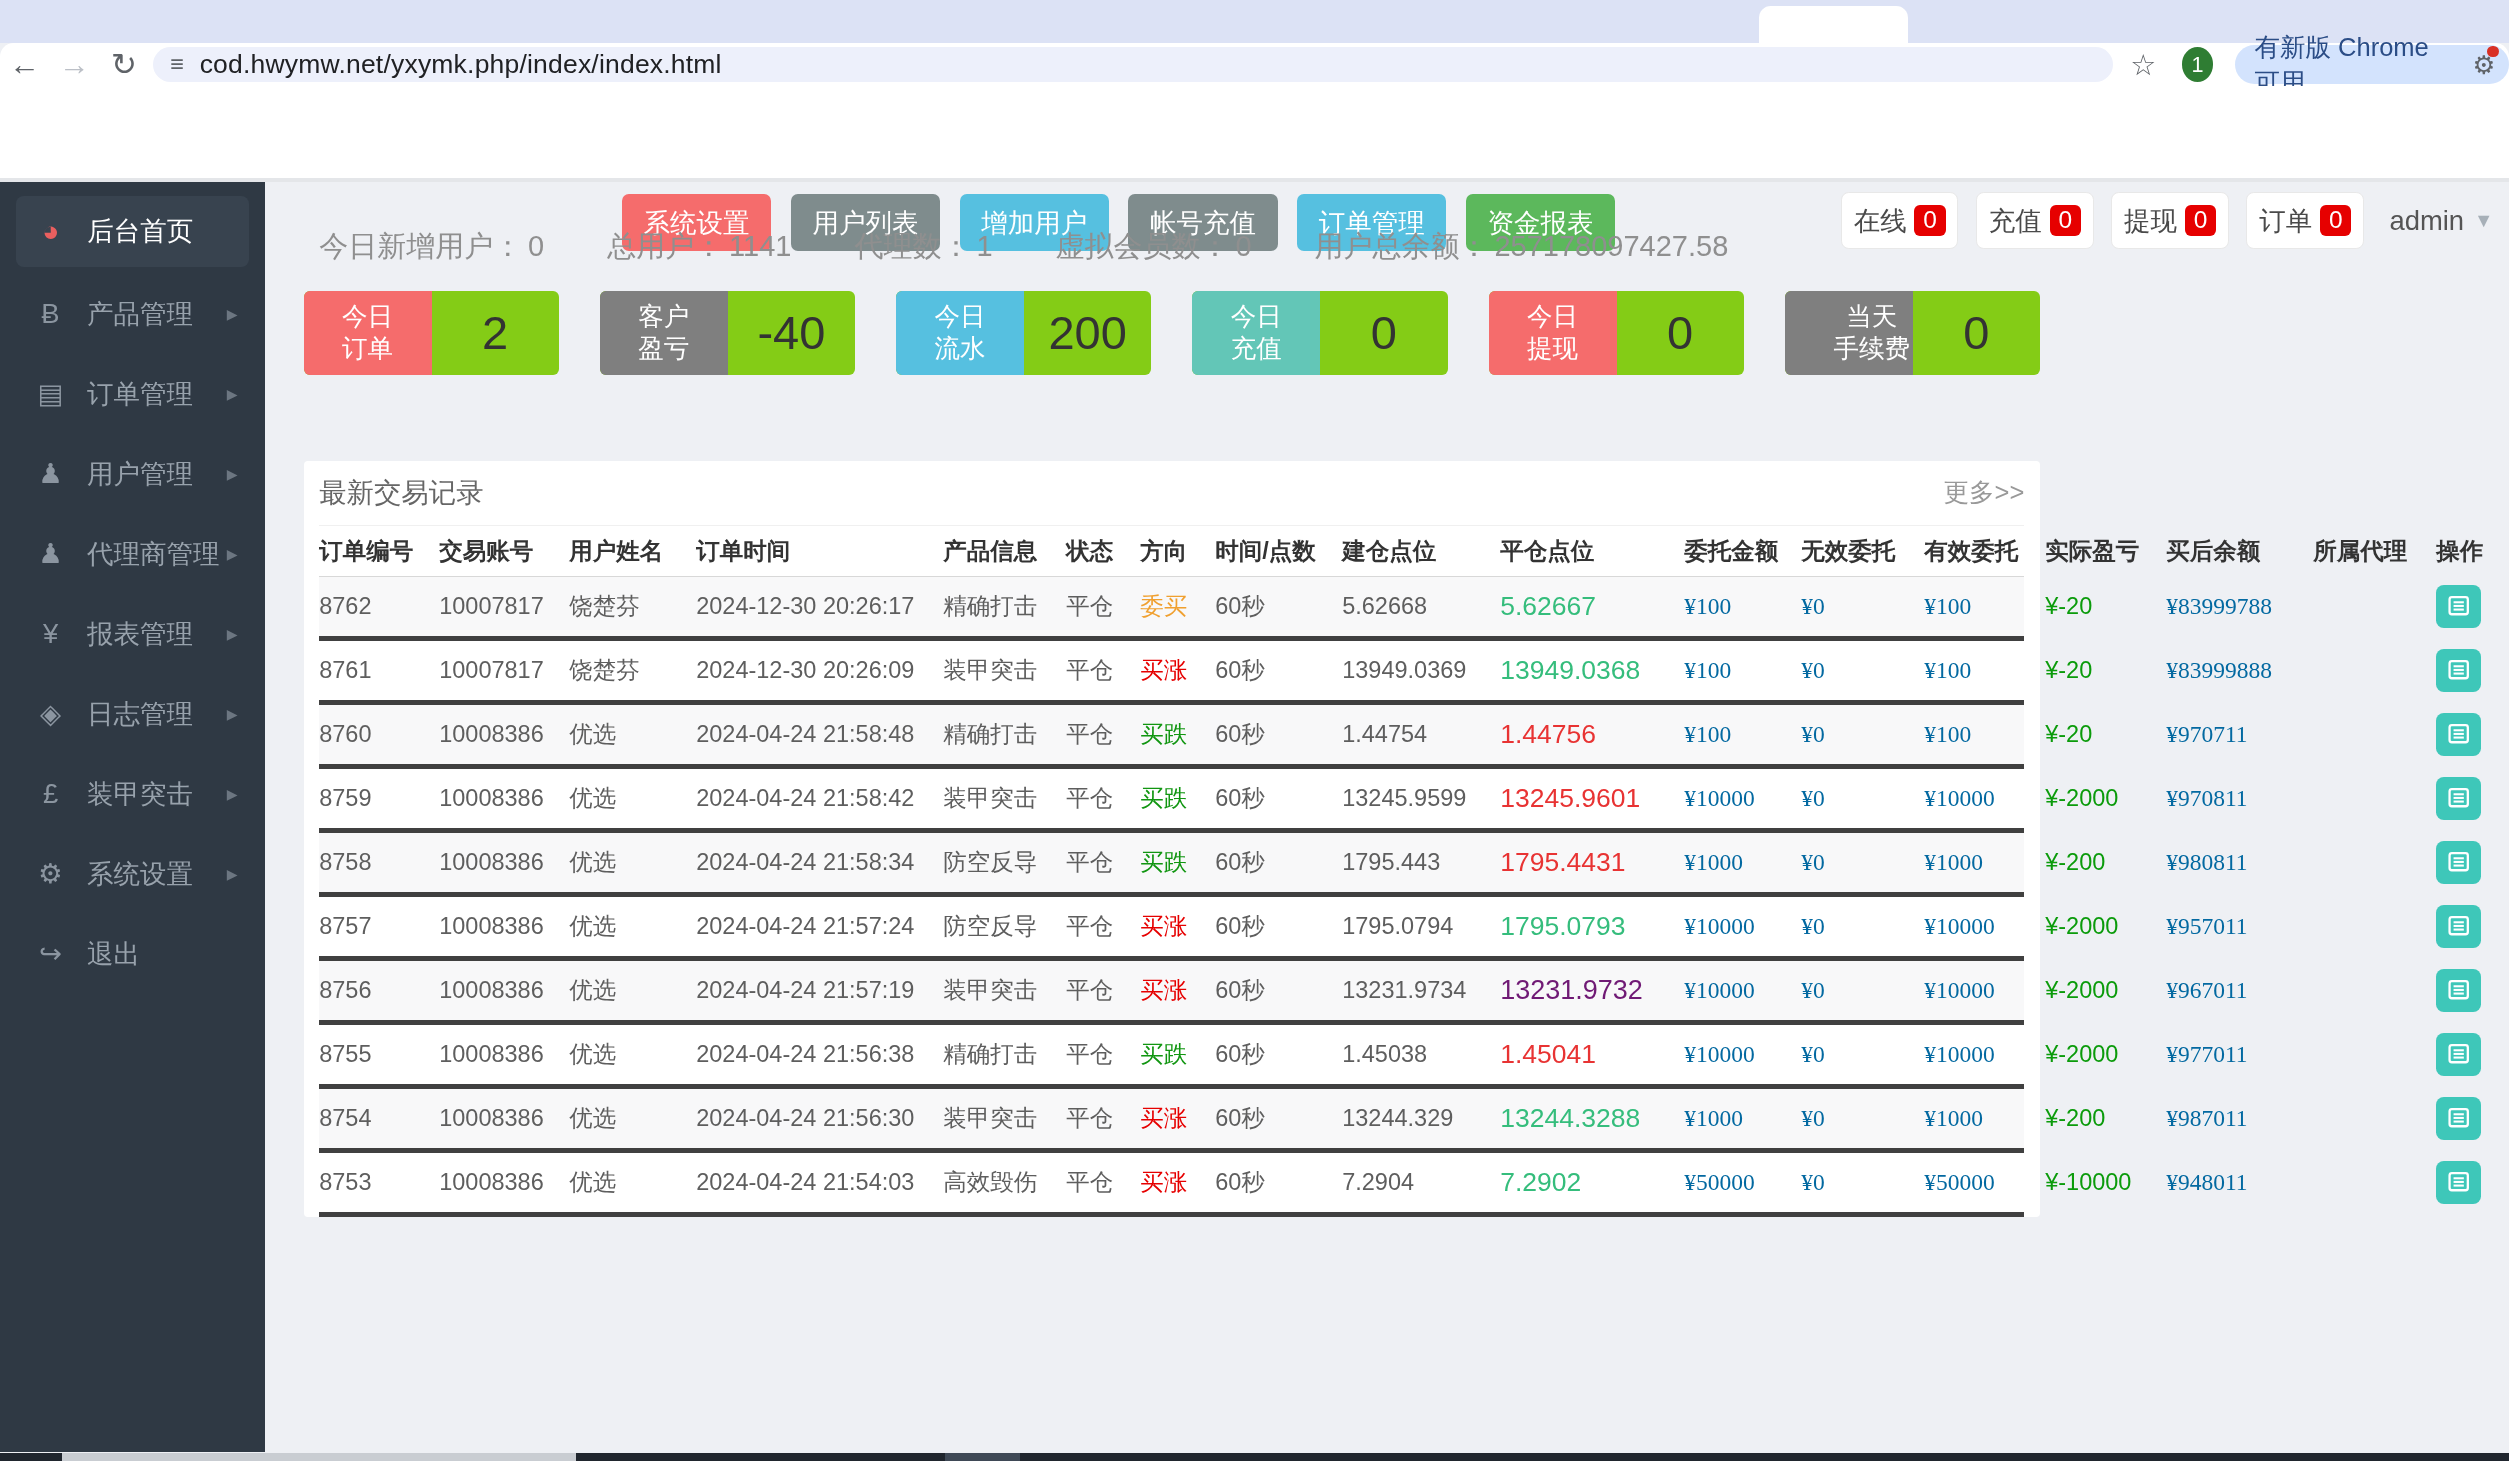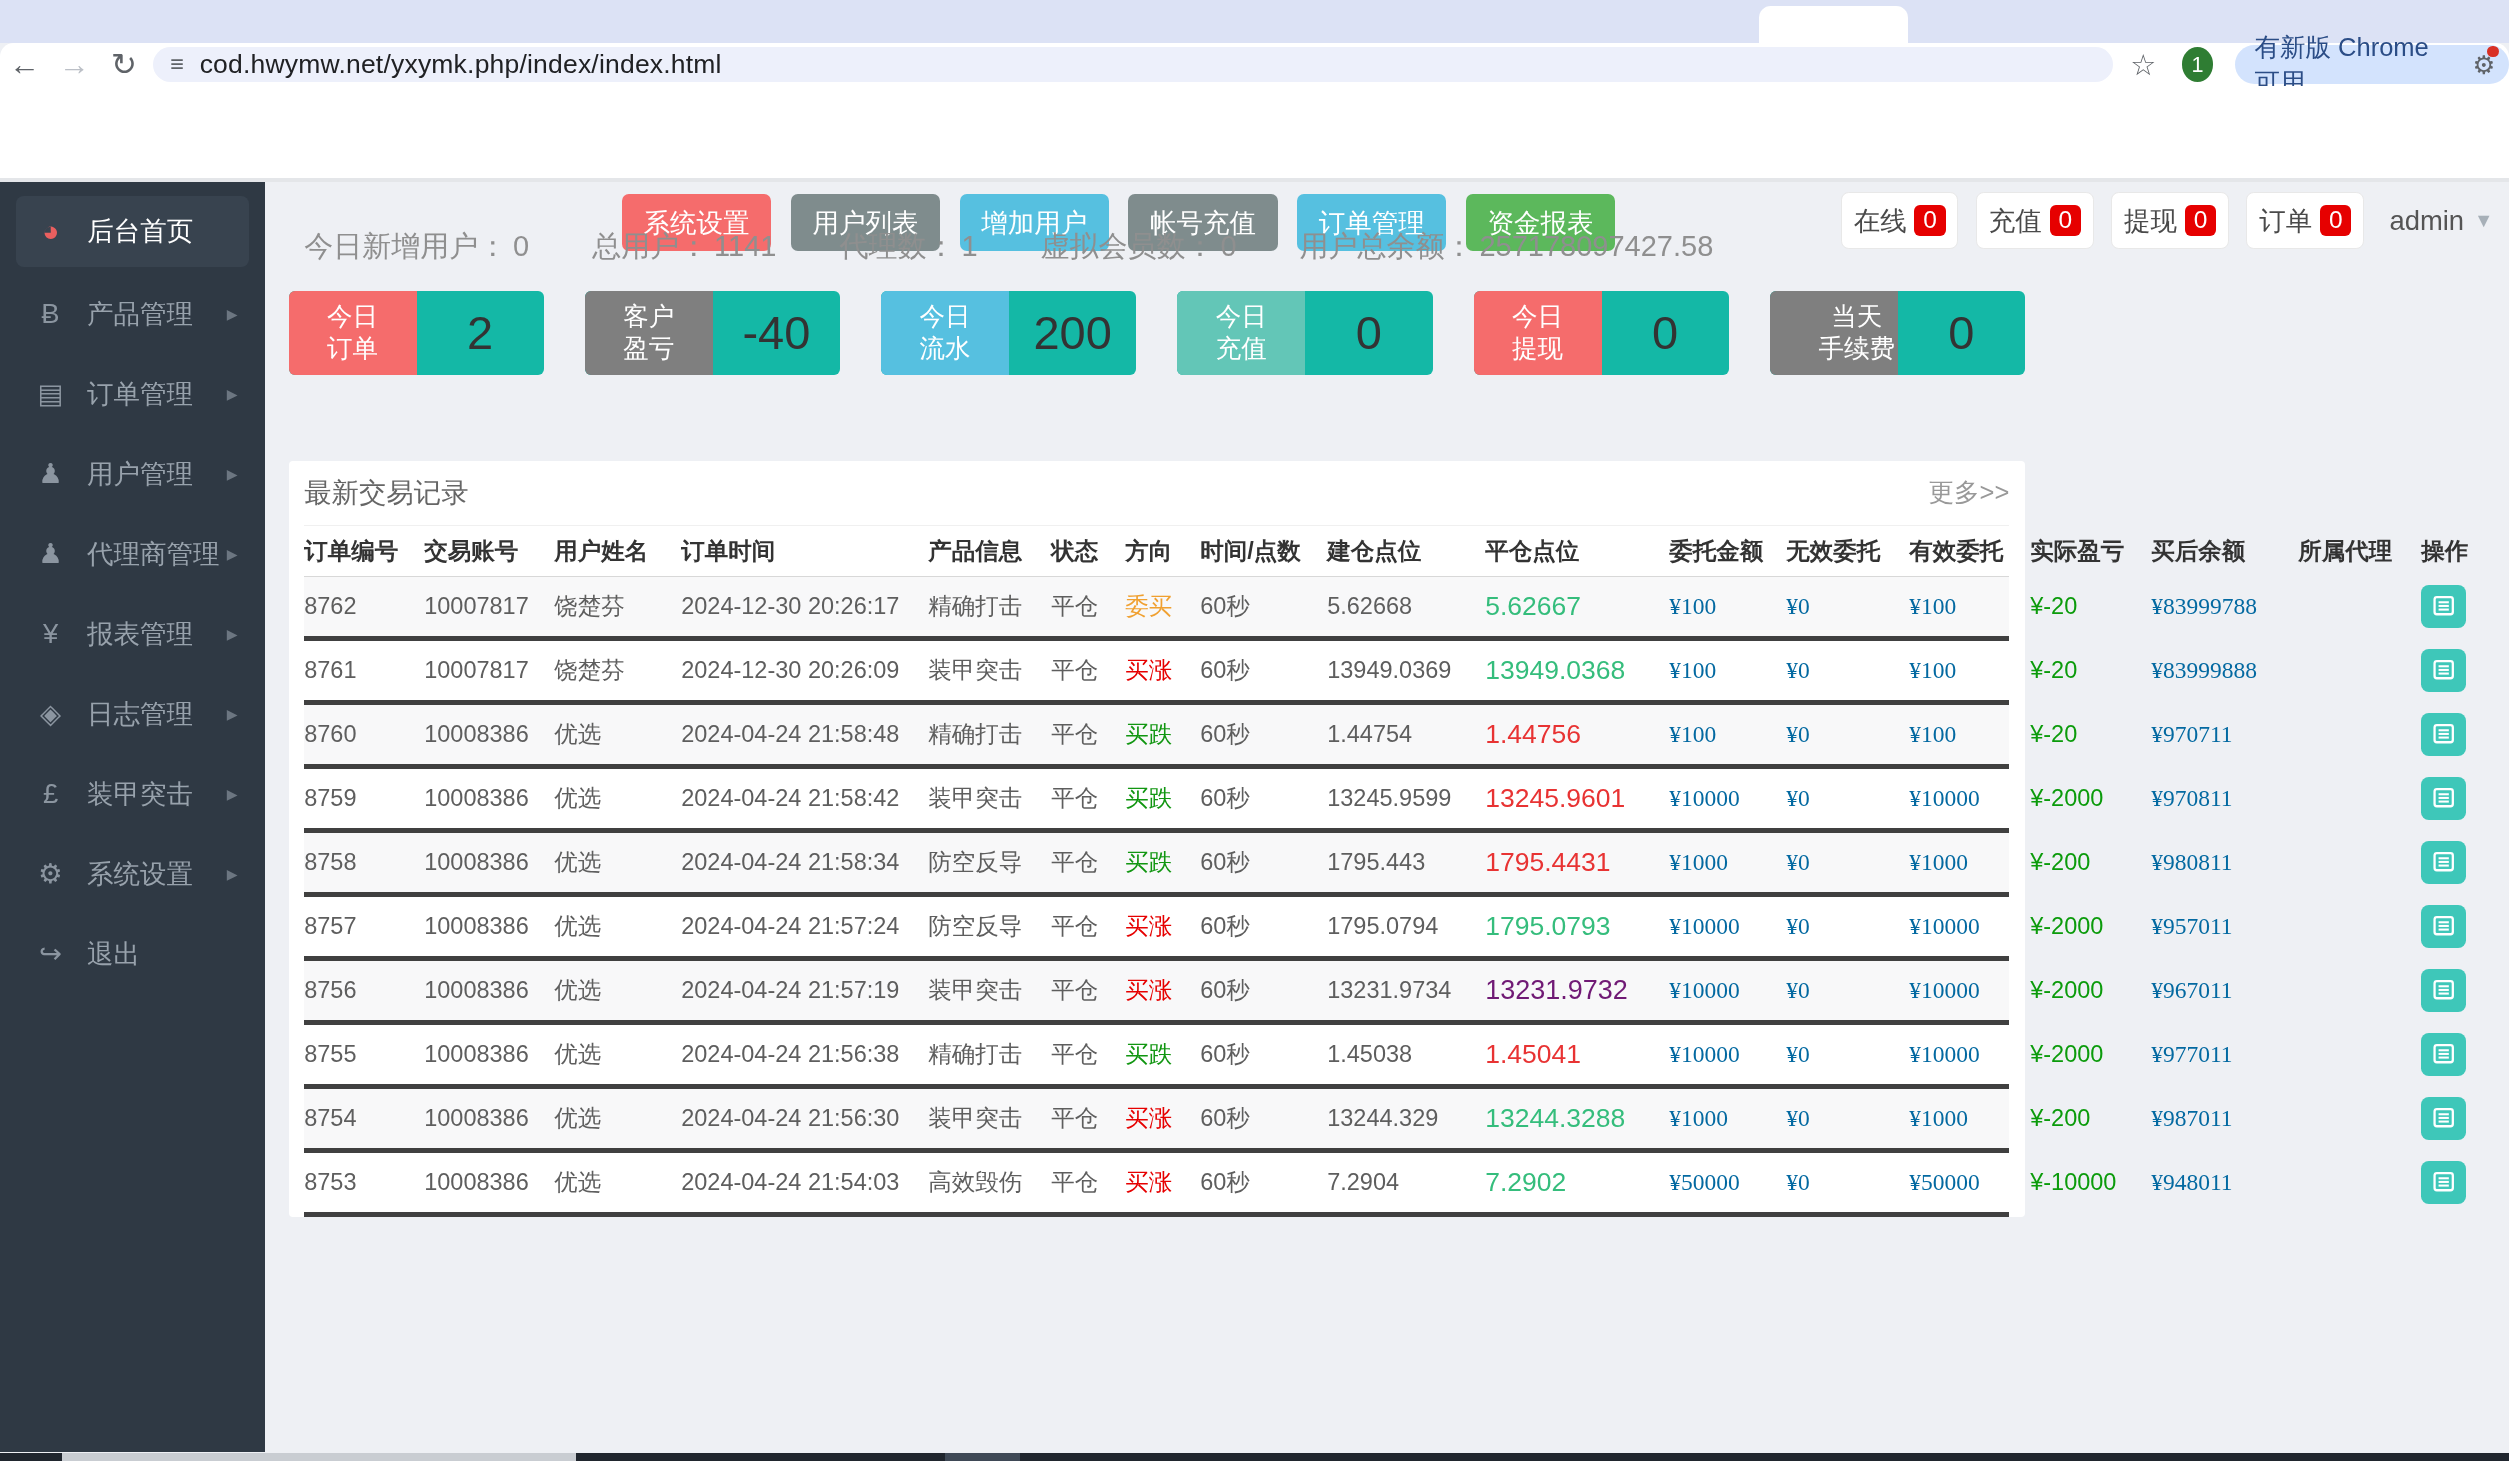--- a/index.html
+++ b/index.html
@@ -51,28 +51,28 @@
   .side-item { height:80px; display:flex; align-items:center; padding-left:33px; cursor:pointer; }
   .s-icon { width:35px; font-size:27.4px; color:#8b95a0; text-align:center; }
   .s-label { font-size:26.5px; color:#98a2ac; margin-left:19px; }
   .s-caret { margin-left:auto; margin-right:27.4px; font-size:21.6px; color:#6c7681; }
   .side-item.active { margin:13.7px 15.7px 7.8px; height:71px; background:#38434f; border-radius:7.8px;
     padding-left:17.6px; }
   .side-item.active .s-icon { color:#ea5f5f; font-size:29px; }
   .side-item.active .s-label { color:#fff; }
 
   
-  .main { position:absolute; left:265px; top:182px; width:1789px; height:1270px;
+  .main { position:absolute; left:280px; top:182px; width:1789px; height:1270px;
     padding:0 29px 0 23.5px; }
   .stats { margin-top:45px; display:flex; gap:63px; padding-left:15.7px; }
   .stat { font-size:29px; color:#8f8f8f; }
   .stat .v { margin-left:5.9px; }
 
   .cards { margin-top:23.5px; display:flex; gap:41px; }
-  .card { width:328px; height:84px; background:#14b8a6; border-radius:5.9px; overflow:hidden;
+  .card { width:328px; height:84px; background:#84cc16; border-radius:5.9px; overflow:hidden;
     display:flex; }
   .card .tag { width:128px; color:#fff; font-size:25.5px; line-height:1.25; text-align:center;
     display:flex; align-items:center; justify-content:center; white-space:pre-line; }
   .card .val { flex:1; display:flex; align-items:center; justify-content:center;
     font-size:47px; font-weight:300; color:#333; }
 
   .panel { margin-top:86px; background:#fff; border-radius:3.9px; padding:0 15.7px; }
   .panel-head { height:65px; display:flex; align-items:center; justify-content:space-between;
     border-bottom:1px solid #f0f0f0; }
   .panel-title { font-size:27.4px; color:#666; }

